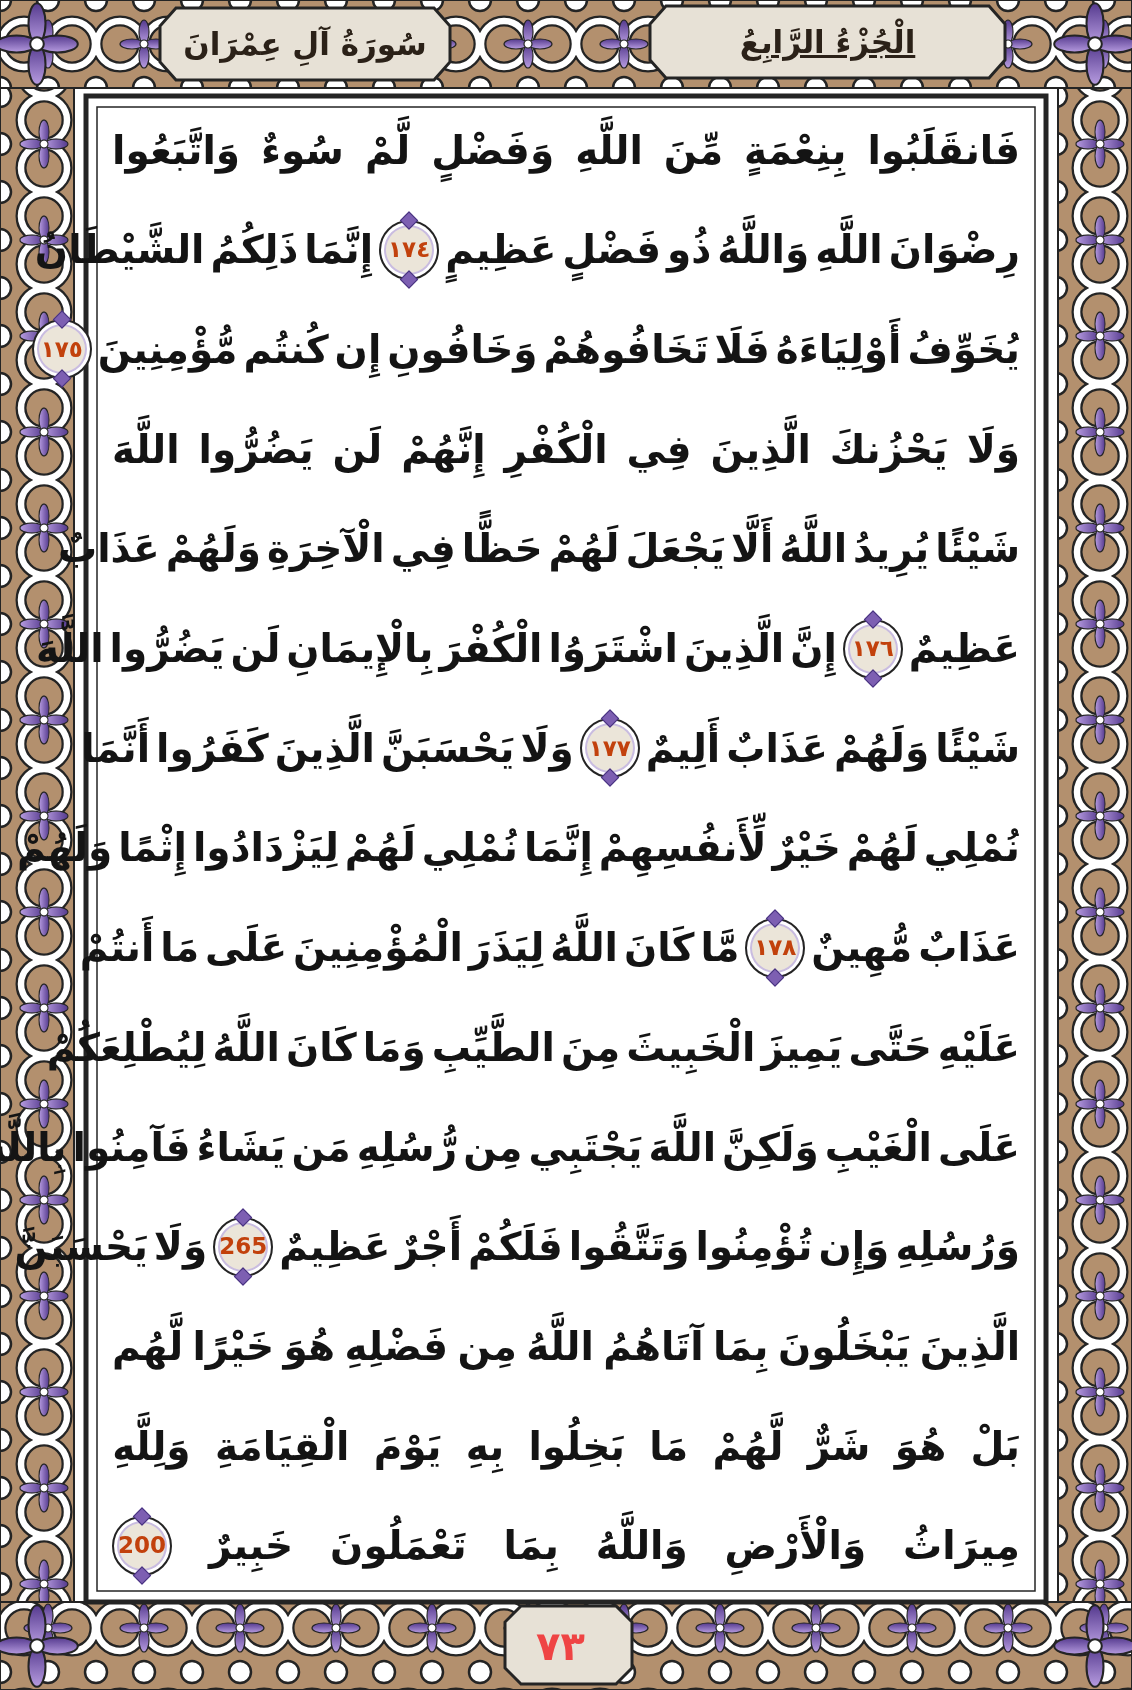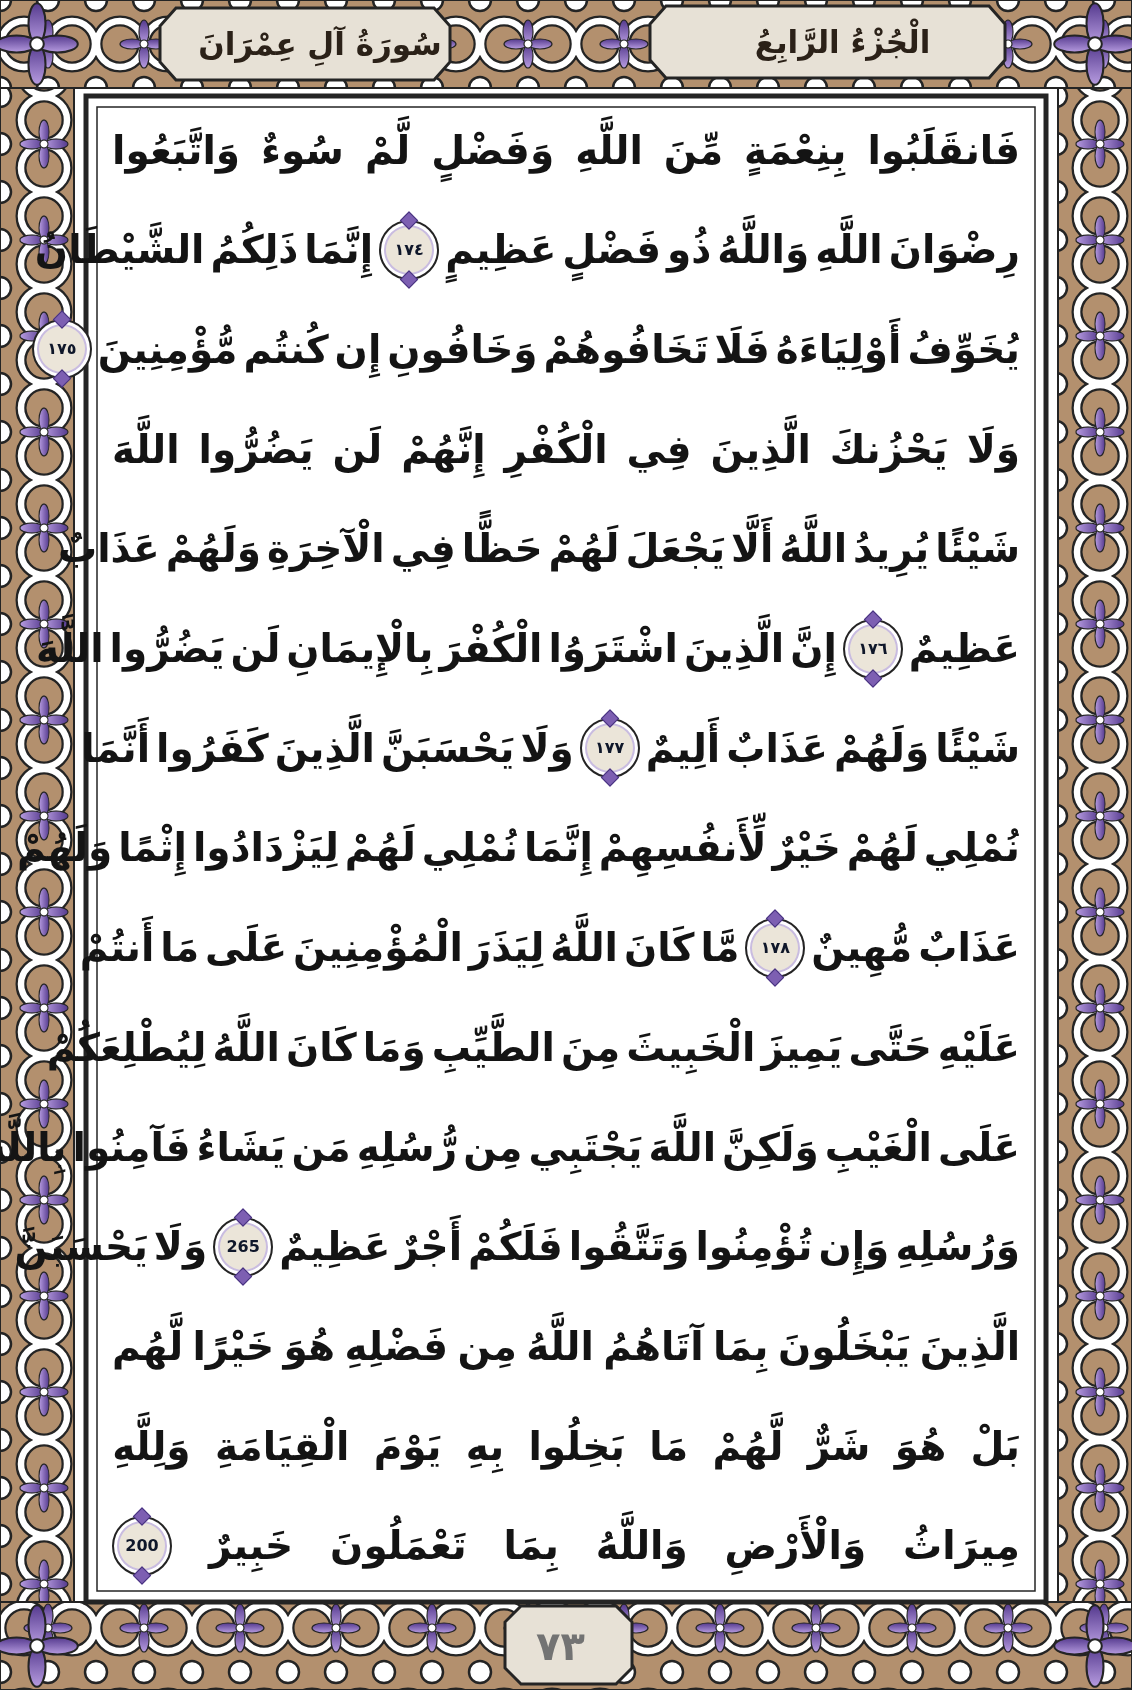--- a/index.html
+++ b/index.html
@@ -13,24 +13,23 @@
   }
   .frame-svg{position:absolute;left:0;top:0;}
 
   
   .header-title{
     position:absolute;
     display:flex;align-items:center;justify-content:center;
     font-weight:bold;color:#2b2118;
     font-size:31px;line-height:1;
     letter-spacing:0;
-    margin-left:15px;
   }
   .header-title.surah{left:160px;top:8px;width:290px;height:72px;}
-  .header-title.juz{left:650px;top:6px;width:355px;height:72px;}
+  .header-title.juz{left:650px;top:6px;width:355px;height:72px;text-decoration:underline;}
 
   
   .text-area{
     position:absolute;
     left:112px;top:122px;
     width:908px;height:1452px;
     display:flex;flex-direction:column;justify-content:space-between;
   }
   .quran-line{
     display:flex;direction:rtl;
@@ -51,27 +50,27 @@
     border:2px solid #242424;
     box-shadow:inset 0 0 0 3px #ffffff,inset 0 0 0 5px #c9bce0;
   }
   .verse-marker::before,.verse-marker::after{
     content:"";position:absolute;left:50%;
     width:11px;height:11px;background:#7d5fb2;border:1px solid #46317e;
     transform:translateX(-50%) rotate(45deg);
   }
   .verse-marker::before{top:-8px;}
   .verse-marker::after{bottom:-8px;}
-  .verse-num{font-size:16px;font-weight:bold;color:#0f172a;line-height:1;}
+  .verse-num{font-size:23px;font-weight:bold;color:#c2410c;line-height:1;}
 
   
   .page-number{
     position:absolute;left:505px;top:1608px;width:111px;height:76px;
     display:flex;align-items:center;justify-content:center;
-    font-size:40px;font-weight:bold;color:#737373;
+    font-size:40px;font-weight:bold;color:#ef4444;
   }
 </style>
 </head>
 <body>
 
 <div class="page">
 
   <svg class="frame-svg" width="1132" height="1690" viewBox="0 0 1132 1690" aria-hidden="true">
     <defs>
       <linearGradient id="pg" x1="0" y1="0" x2="0" y2="1">

